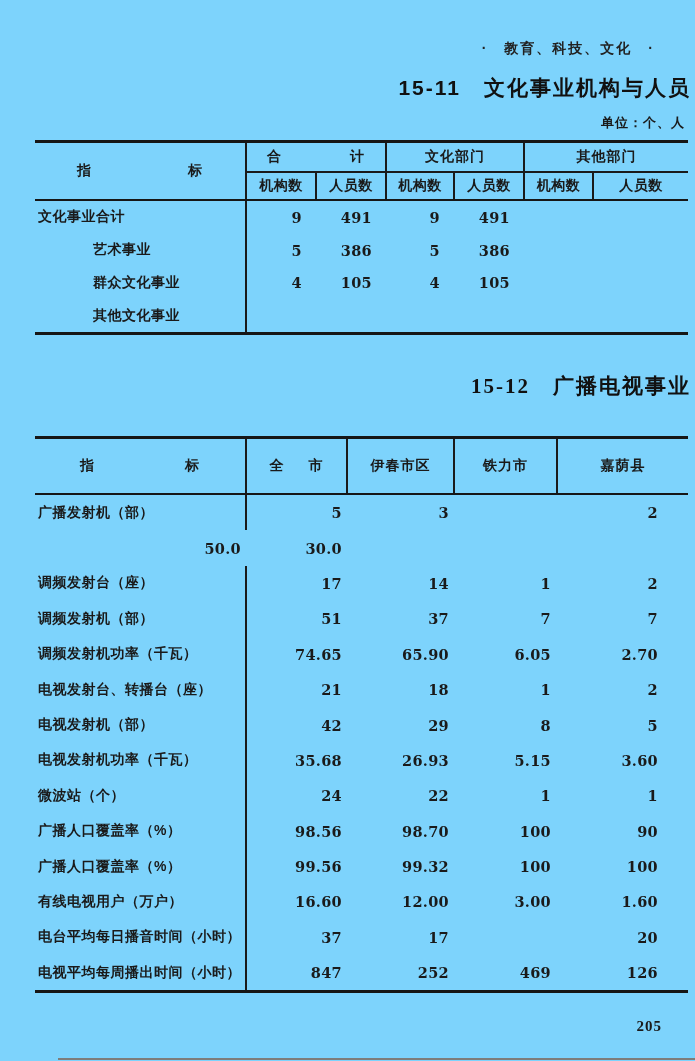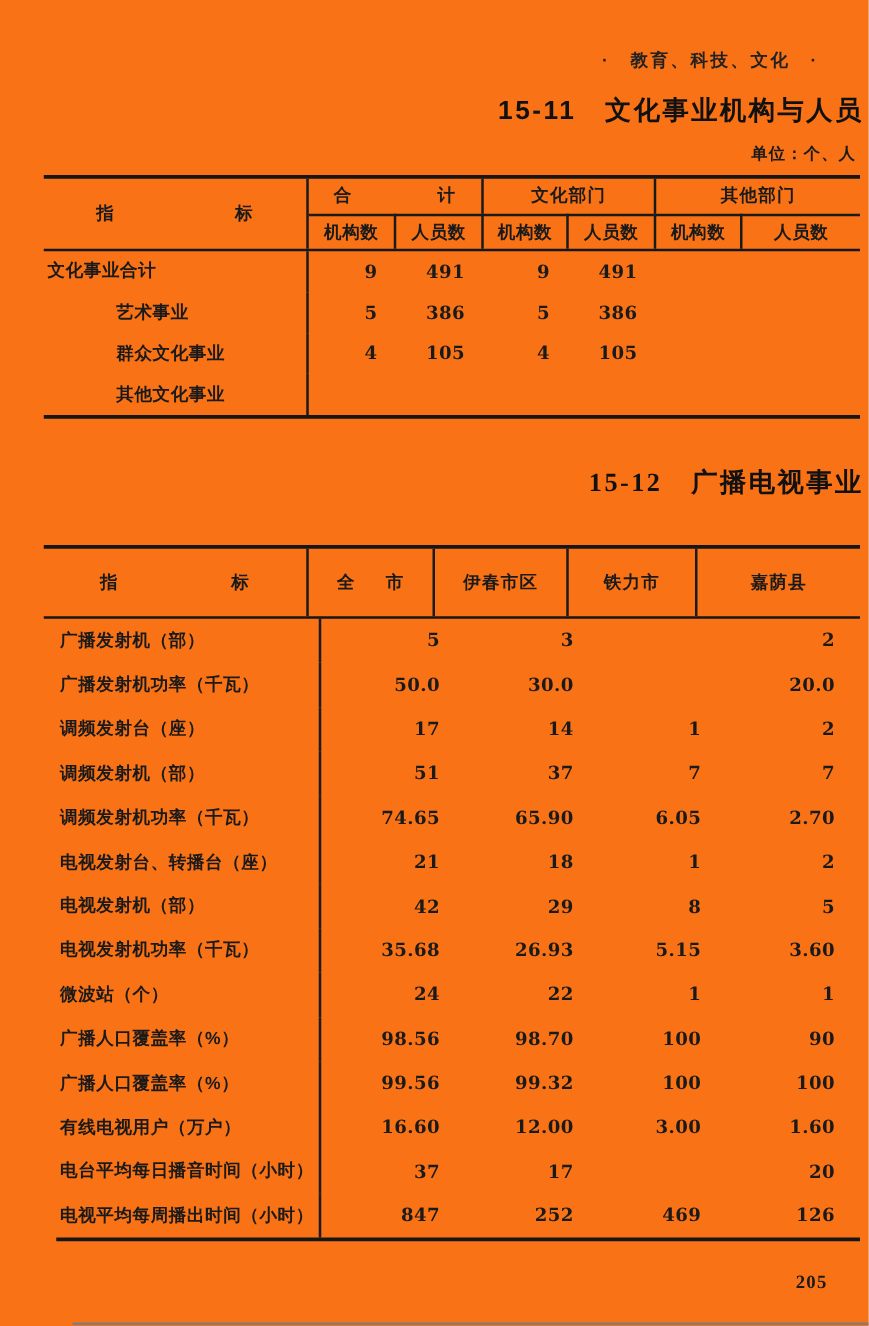--- a/index.html
+++ b/index.html
@@ -1,18 +1,18 @@
 <!DOCTYPE html>
 <html><head>
 <meta charset="utf-8">
 <style>
   html,body{margin:0;padding:0;background:#e8e8e6;}
   .page{
     position:relative;width:695px;height:1061px;margin:0 auto;
-    background:#f97316;color:#1a1a1a;overflow:hidden;
+    background:#7dd3fc;color:#1a1a1a;overflow:hidden;
     font-family:"Liberation Sans","DejaVu Sans",sans-serif;
   }
   .running-head{
     position:absolute;top:40px;right:40px;
     font-size:14px;font-weight:600;letter-spacing:2px;white-space:pre;color:#222;
   }
   .doc-title{
     position:absolute;left:38px;width:653px;text-align:right;
     font-size:21px;font-weight:800;letter-spacing:2px;white-space:pre;color:#111;
   }
@@ -42,21 +42,21 @@
   .g3{grid-column:6/8;grid-row:1;border-left:2px solid #1a1a1a;}
   .sub{grid-row:2;border-top:2px solid #1a1a1a;letter-spacing:.5px;}
   .s1{grid-column:2;}
   .s2{grid-column:3;border-left:2px solid #1a1a1a;}
   .s3{grid-column:4;border-left:2px solid #1a1a1a;}
   .s4{grid-column:5;border-left:2px solid #1a1a1a;}
   .s5{grid-column:6;border-left:2px solid #1a1a1a;}
   .s6{grid-column:7;border-left:2px solid #1a1a1a;}
   
   .t2 .thead{grid-template-columns:212px 101px 107px 103px 130px;grid-template-rows:54px;}
-  .t2 .tbody{grid-template-columns:212px 101px 107px 103px 130px;grid-auto-rows:35.4px;margin-left:10px;}
+  .t2 .tbody{grid-template-columns:212px 101px 107px 103px 130px;grid-auto-rows:35.4px;}
   .t2-ind{grid-column:1;border-right:2px solid #1a1a1a;padding:0 45px;}
   .t2h{border-right:2px solid #1a1a1a;}
   .t2h.last{border-right:none;}
   .gap24{gap:24px;}
   
   .lab{
     grid-column:1;display:flex;align-items:center;border-right:2px solid #1a1a1a;
     padding-left:3px;font-size:14px;font-weight:700;letter-spacing:.5px;white-space:nowrap;
   }
   .lab.indent{padding-left:58px;}
@@ -160,25 +160,23 @@
       <div class="cell t2h">铁力市</div>
       <div class="cell t2h last">嘉荫县</div>
     </div>
     <div class="tbody">
       <div class="lab">广播发射机（部）</div>
       <div class="num n1">5</div>
       <div class="num n2">3</div>
       <div class="num n3"></div>
       <div class="num n4">2</div>
 
-      <div class="lab">广播发射机功率（千瓦）</div>
       <div class="num n1">50.0</div>
       <div class="num n2">30.0</div>
       <div class="num n3"></div>
-      <div class="num n4">20.0</div>
 
       <div class="lab">调频发射台（座）</div>
       <div class="num n1">17</div>
       <div class="num n2">14</div>
       <div class="num n3">1</div>
       <div class="num n4">2</div>
 
       <div class="lab">调频发射机（部）</div>
       <div class="num n1">51</div>
       <div class="num n2">37</div>

